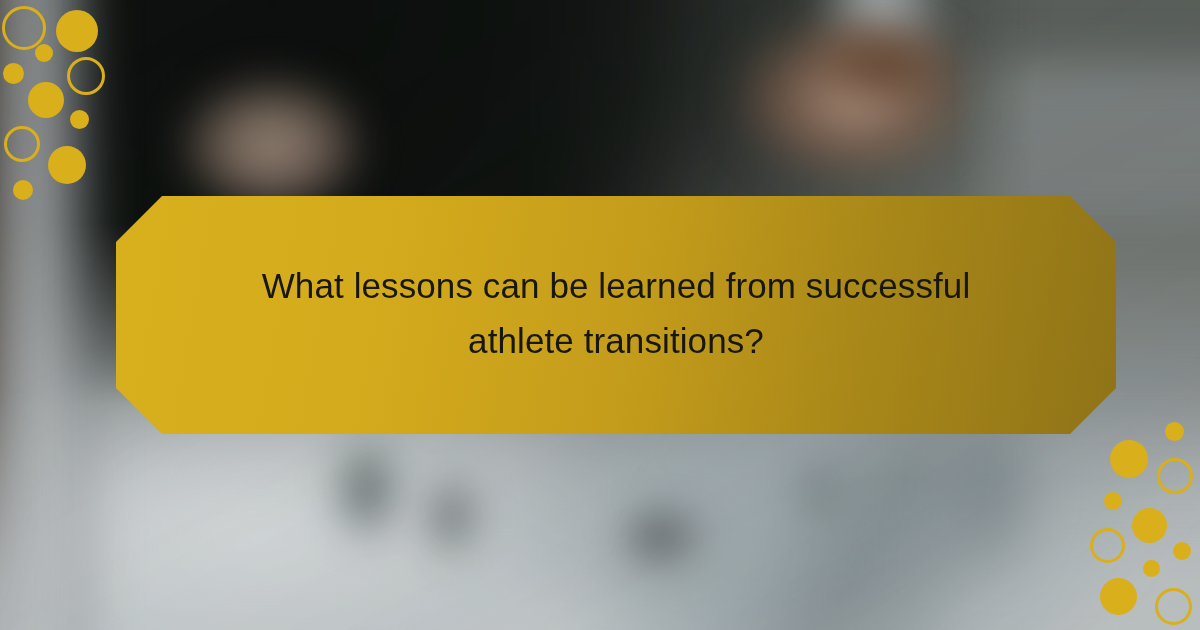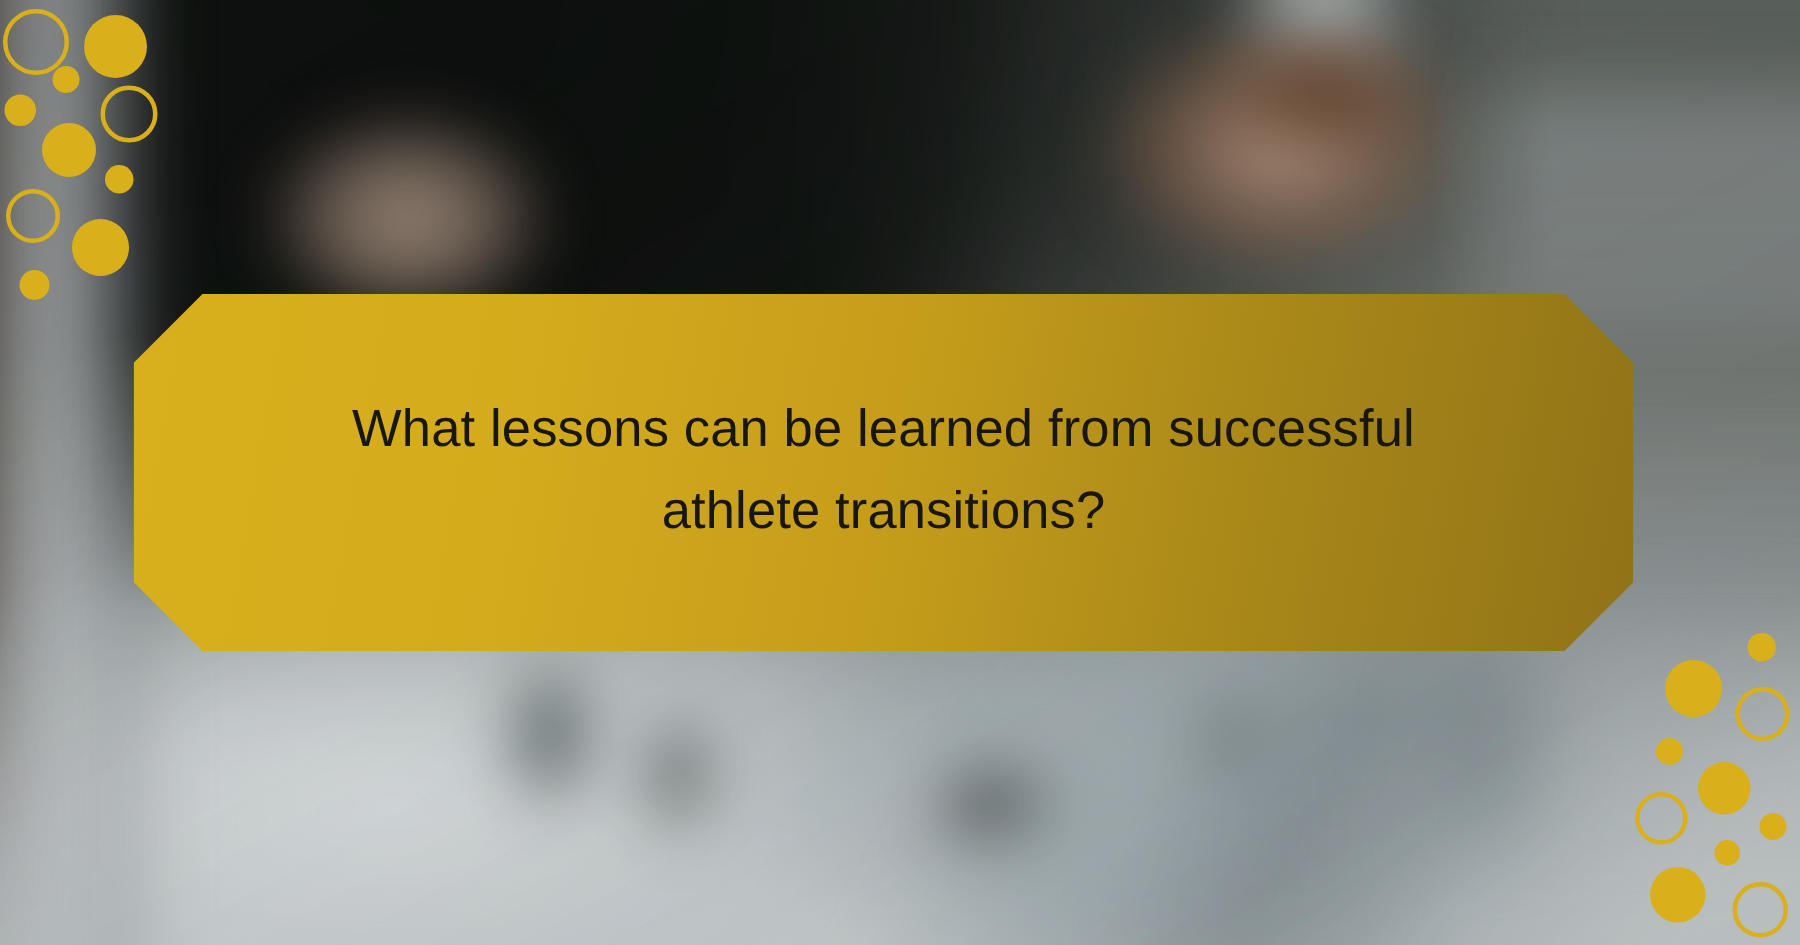--- a/index.html
+++ b/index.html
@@ -144,21 +144,21 @@
     position: absolute;
     border-radius: 50%;
     box-sizing: border-box;
   }
   .dot.solid  { background: #D9AF1B; }
   .dot.ring   { background: transparent; border: 3px solid #D9AF1B; }
 
   
   .banner {
     position: absolute;
-    left: 89px;
+    left: 116px;
     top: 196px;
     width: 1000px;
     height: 238px;
     background: linear-gradient(100deg,
         #D8AF1C 0%,
         #D4AB1C 26%,
         #C49C1B 52%,
         #A98819 74%,
         #8F7317 100%);
     -webkit-clip-path: polygon(

